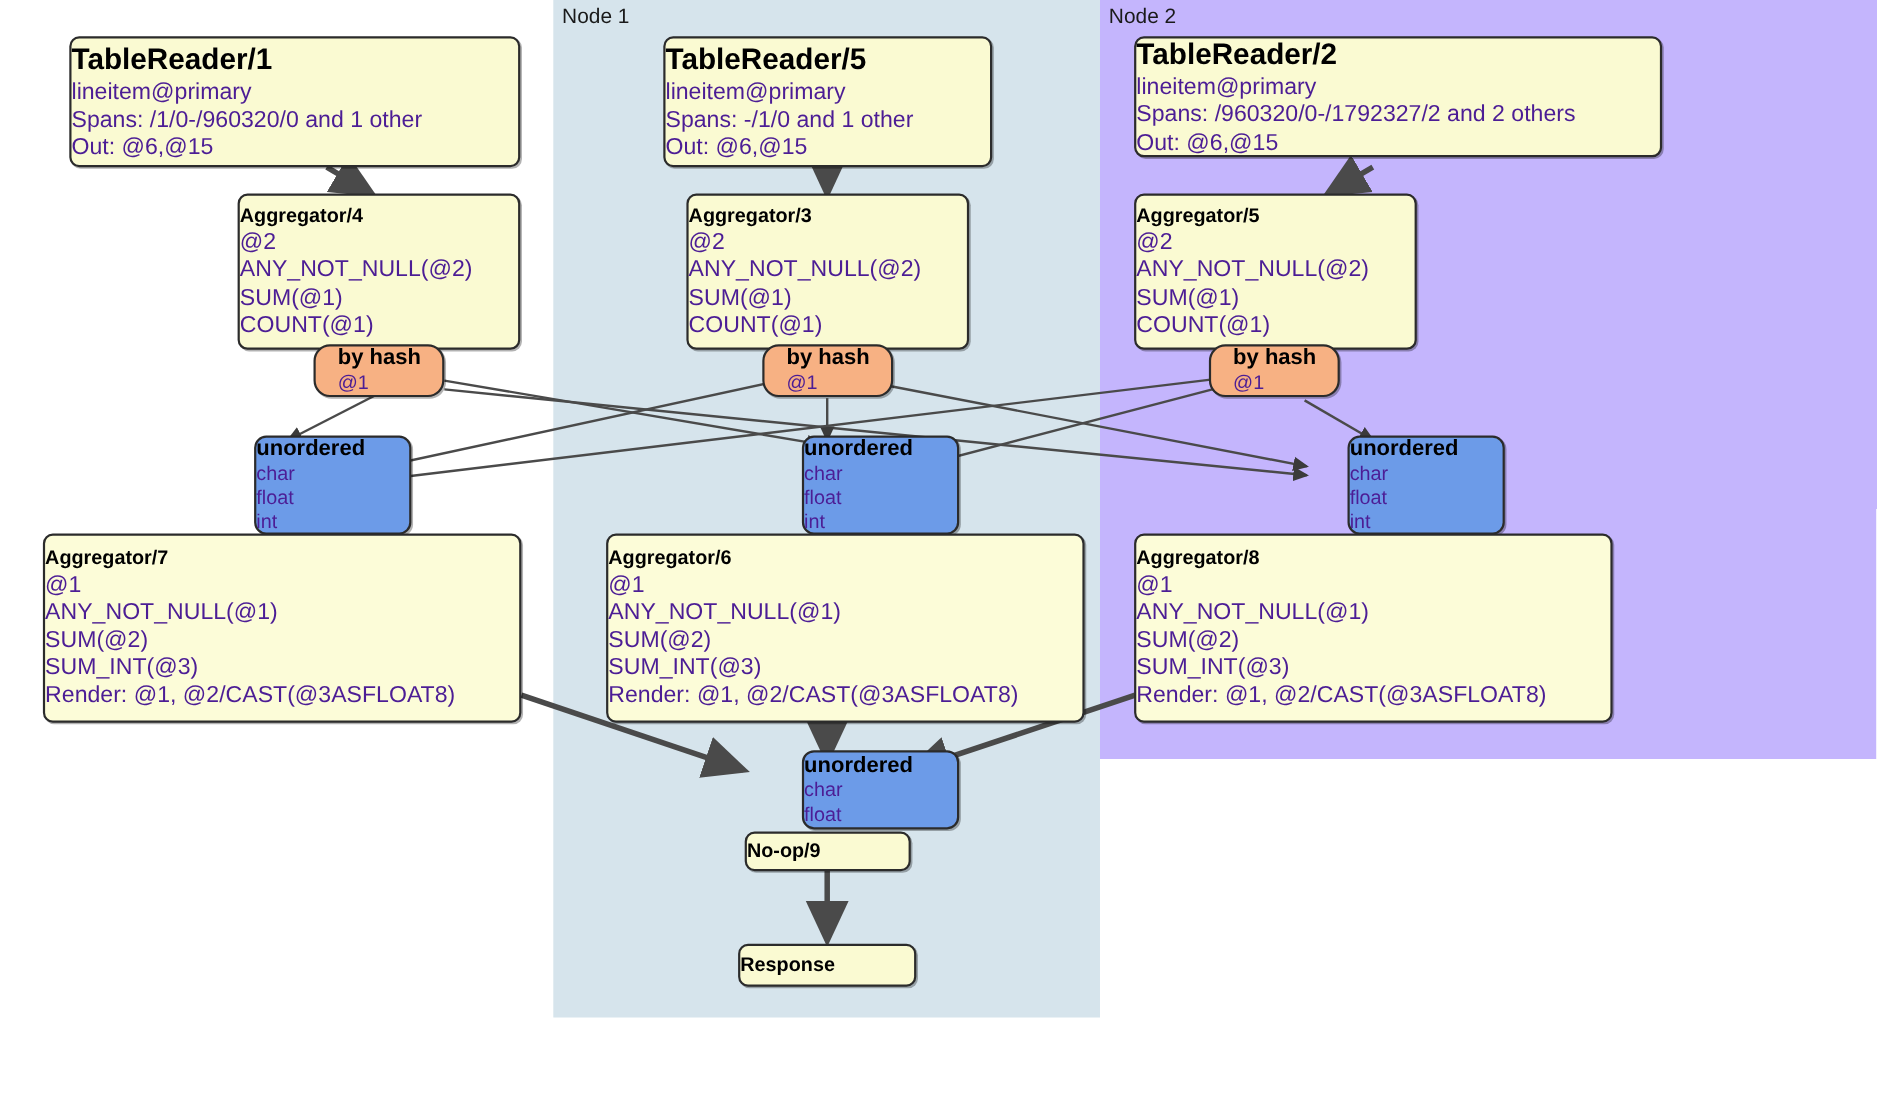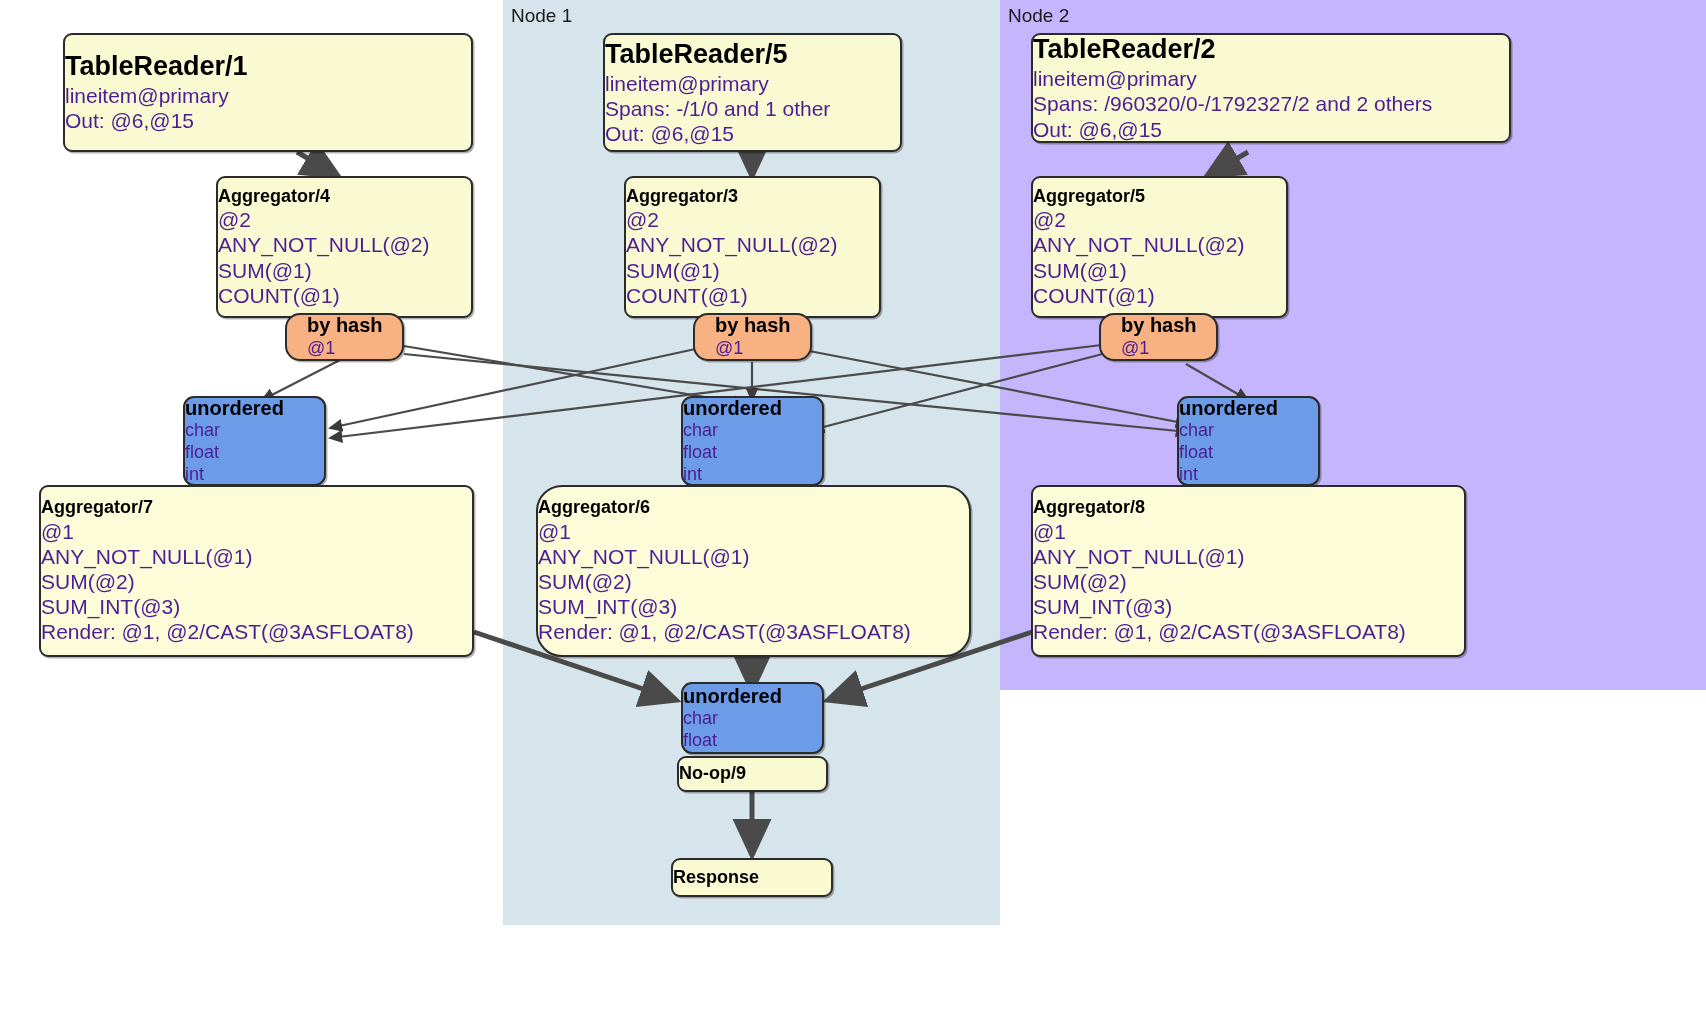--- a/index.html
+++ b/index.html
@@ -9,21 +9,21 @@
   .node-panel{position:absolute;box-sizing:border-box;}
   .node-label{position:absolute;left:8px;top:6px;font-size:19px;color:#1a1a1a;line-height:1.1;white-space:nowrap;}
 
   svg.edges{position:absolute;left:0;top:0;width:1706px;height:1016px;overflow:visible;pointer-events:none;}
 
   .box{position:absolute;box-sizing:border-box;display:flex;flex-direction:column;align-items:flex-start;justify-content:center;
        text-align:center;border:2px solid #2b2b2b;border-radius:9px;box-shadow:1.5px 1.5px 0 rgba(0,0,0,0.30);}
   .proc{background:#FAFAD2;}
   .proc.pale{background:#FCFCD8;}
   .router{background:#F7B183;border-radius:15px;padding-left:20px;}
-  .sync{background:#6C9BE8;border-radius:11px;}
+  .sync{background:#6C9BE8;border-radius:11px;margin-left:48px;}
 
   .ttl{font-weight:bold;color:#000;line-height:1.18;}
   .ln{color:#4c1d95;line-height:1.2;}
 
   .t28{font-size:27px;} .t21{font-size:21px;}
   .t20{font-size:20px;} .t18{font-size:18px;}
   .t26{font-size:18px;}
 </style>
 </head>
 <body>
@@ -75,20 +75,21 @@
     </g>
 
     <g stroke="#4A4A4A" stroke-width="5" fill="none" marker-end="url(#ahB)">
       <path d="M752,790 L752,855"></path>
     </g>
   </svg>
 
   <div class="box proc" style="left:63px;top:33px;width:410px;height:119px;">
     <div class="ttl t28">TableReader/1</div>
     <div class="ln t21">lineitem@primary</div>
+    <div class="ln t21">Spans: /1/0-/960320/0 and 1 other</div>
     <div class="ln t21">Out: @6,@15</div>
   </div>
 
   <div class="box proc" style="left:603px;top:33px;width:299px;height:119px;">
     <div class="ttl t28">TableReader/5</div>
     <div class="ln t21">lineitem@primary</div>
     <div class="ln t21">Spans: -/1/0 and 1 other</div>
     <div class="ln t21">Out: @6,@15</div>
   </div>
 
@@ -161,21 +162,21 @@
 
   <div class="box proc pale" style="left:39px;top:485px;width:435px;height:172px;">
     <div class="ttl t26">Aggregator/7</div>
     <div class="ln t21">@1</div>
     <div class="ln t21">ANY_NOT_NULL(@1)</div>
     <div class="ln t21">SUM(@2)</div>
     <div class="ln t21">SUM_INT(@3)</div>
     <div class="ln t21">Render: @1, @2/CAST(@3ASFLOAT8)</div>
   </div>
 
-  <div class="box proc pale" style="left:536px;top:485px;width:435px;height:172px;border-radius:26px;">
+  <div class="box proc pale" style="left:551px;top:485px;width:435px;height:172px;">
     <div class="ttl t26">Aggregator/6</div>
     <div class="ln t21">@1</div>
     <div class="ln t21">ANY_NOT_NULL(@1)</div>
     <div class="ln t21">SUM(@2)</div>
     <div class="ln t21">SUM_INT(@3)</div>
     <div class="ln t21">Render: @1, @2/CAST(@3ASFLOAT8)</div>
   </div>
 
   <div class="box proc pale" style="left:1031px;top:485px;width:435px;height:172px;">
     <div class="ttl t26">Aggregator/8</div>

